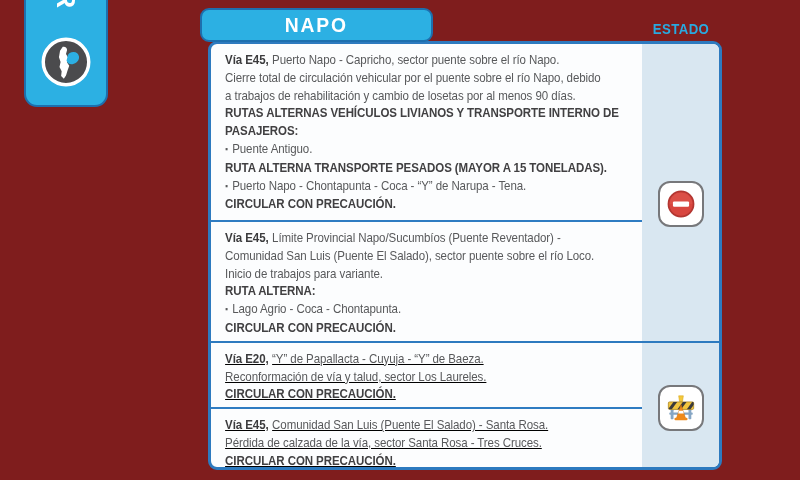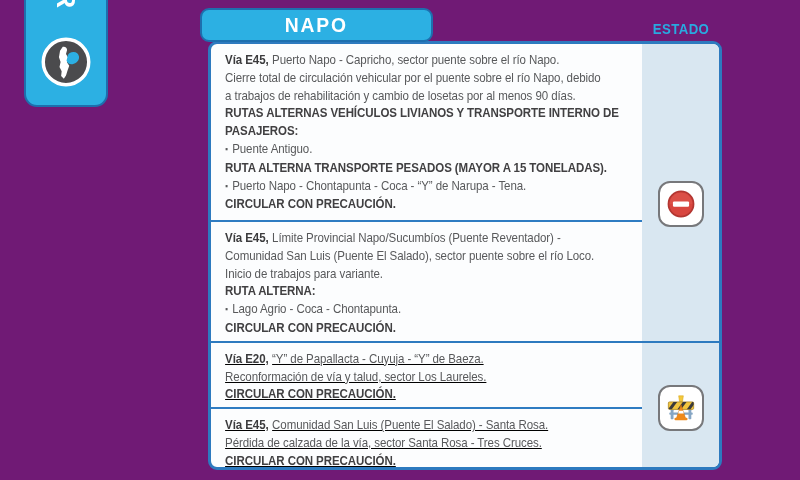--- a/index.html
+++ b/index.html
@@ -1,18 +1,18 @@
 <!DOCTYPE html>
 <html><head>
 <meta charset="utf-8">
 <style>
   * { margin:0; padding:0; box-sizing:border-box; }
   html,body { width:800px; height:480px; }
   body { font-family:"Liberation Sans", sans-serif; background:#f1f3f7; }
-  .page { position:relative; width:800px; height:480px; overflow:hidden; background:#701a75; }
+  .page { position:relative; width:800px; height:480px; overflow:hidden; background:#7f1d1d; }
 
   
   .badge { position:absolute; left:24px; top:-14px; width:84px; height:121px;
            background:#2cb0e3; border:2.5px solid #1d6fae; border-radius:13px; overflow:hidden; }
   .clip-r { position:absolute; top:-1px; left:50%; transform:translateX(-50%) rotate(90deg);
             color:#ffffff; font-weight:bold; font-size:25px; line-height:24px; }
   .emblem { position:absolute; left:14px; top:48px; width:52px; height:52px; }
 
   
   .tab { position:absolute; left:200px; top:8px; width:233px; height:34px; z-index:3;

